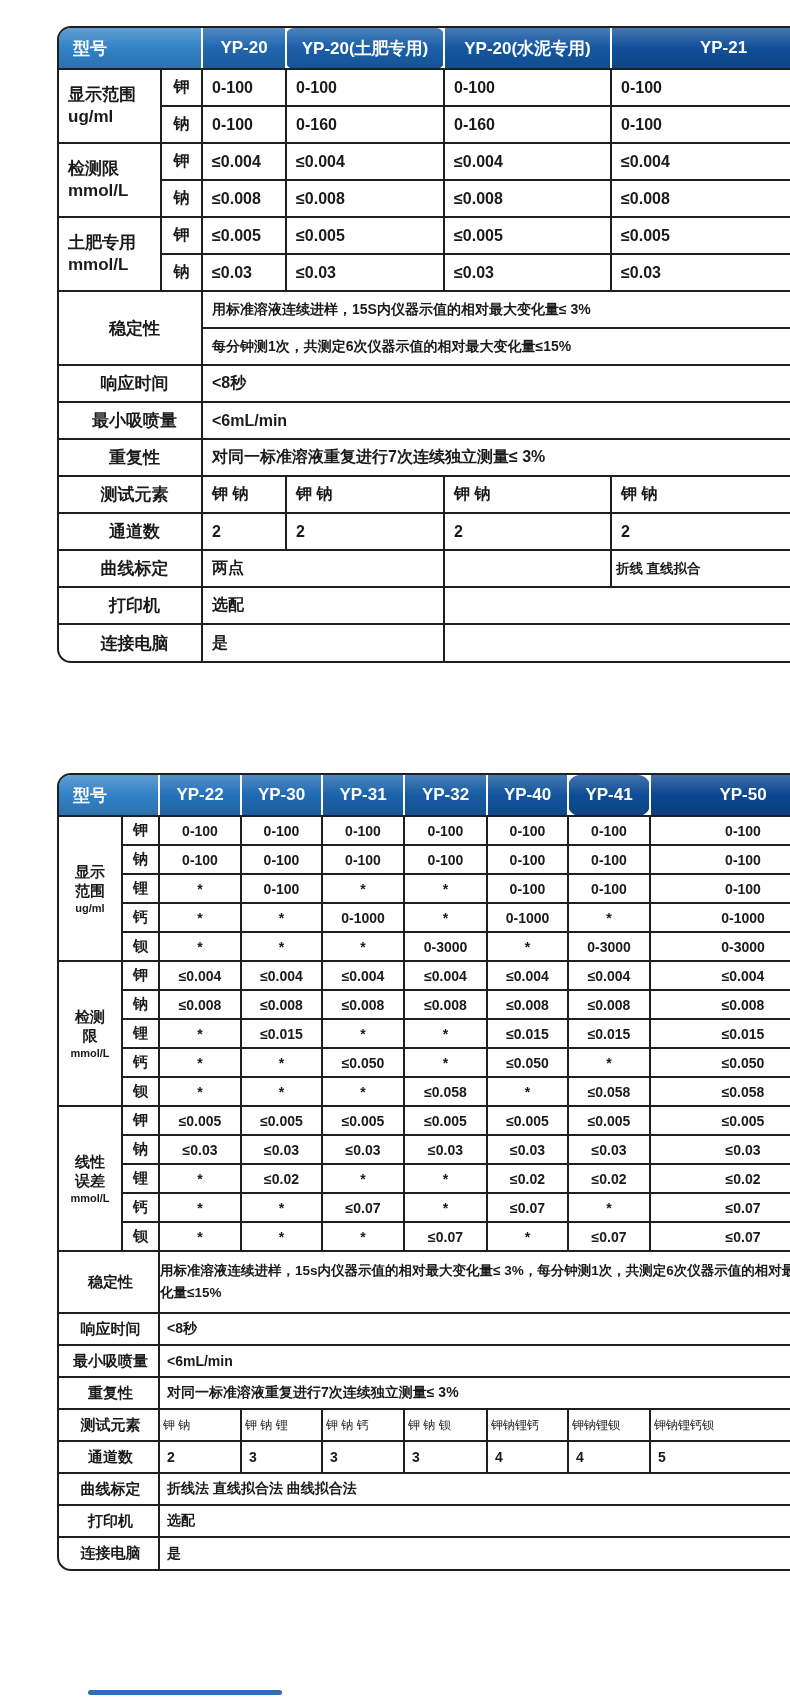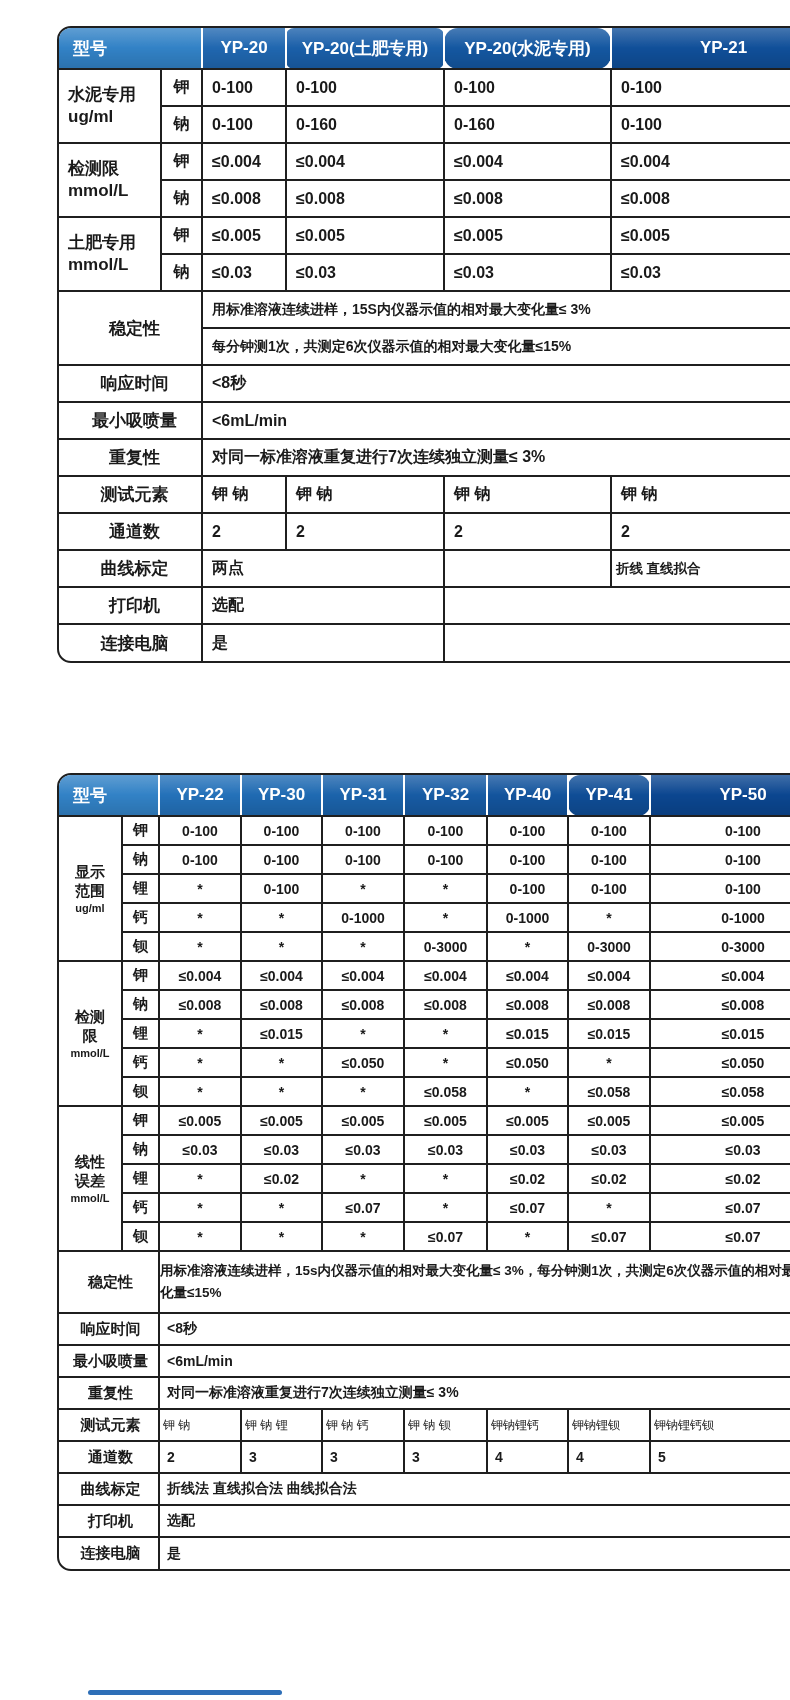--- a/index.html
+++ b/index.html
@@ -11,21 +11,21 @@
   td,th{border-right:2px solid #1f1f1f;border-bottom:2px solid #1f1f1f;padding:0;vertical-align:middle;box-sizing:border-box;overflow:hidden;}
   td:last-child,th:last-child{border-right:none;}
   tr:last-child>td{border-bottom:none;}
   .hdr th{border-right:none;color:#fff;font-weight:700;font-size:17px;text-align:center;white-space:nowrap;
           background-image:linear-gradient(180deg,rgba(255,255,255,.22),rgba(255,255,255,0) 50%,rgba(0,0,0,.12));}
   .hdr th+th{border-left:2px solid #ffffff;}
   .th-first{text-align:left !important;padding-left:14px;}
   .t1 .hdr th:nth-child(1){background-color:#3282c6;}
   .t1 .hdr th:nth-child(2){background-color:#2067b0;}
   .t1 .hdr th:nth-child(3){background-color:#1a5fa9;border-radius:8px;}
-  .t1 .hdr th:nth-child(4){background-color:#1457a1;border-radius:14px;}
+  .t1 .hdr th:nth-child(4){background-color:#1457a1;}
   .t1 .hdr th:nth-child(5){background-color:#104f99;}
   .t2 .hdr th:nth-child(1){background-color:#3282c6;}
   .t2 .hdr th:nth-child(2){background-color:#2471b9;}
   .t2 .hdr th:nth-child(3){background-color:#1f6ab2;}
   .t2 .hdr th:nth-child(4){background-color:#1b63ab;}
   .t2 .hdr th:nth-child(5){background-color:#175ba4;}
   .t2 .hdr th:nth-child(6){background-color:#13549d;}
   .t2 .hdr th:nth-child(7){background-color:#0f4d96;border-radius:12px;}
   .t2 .hdr th:nth-child(8){background-color:#0b4690;}
   .t1 tr{height:37px;} .t1 tr.hdr{height:41px;}
@@ -65,21 +65,21 @@
 <tbody>
 <tr class="hdr">
   <th colspan="2" class="th-first">型号</th>
   <th>YP-20</th>
   <th>YP-20(土肥专用)</th>
   <th>YP-20(水泥专用)</th>
   <th>YP-21</th>
 </tr>
 <tr>
   <td rowspan="2" class="lbl">
-            <span>水泥专用</span>
+            <span>显示范围</span>
             <span class="u">ug/ml</span>
           </td>
   <td class="el">钾</td>
   <td class="val">0-100</td>
   <td class="val">0-100</td>
   <td class="val">0-100</td>
   <td class="val">0-100</td>
 </tr>
 <tr>
   <td class="el">钠</td>

